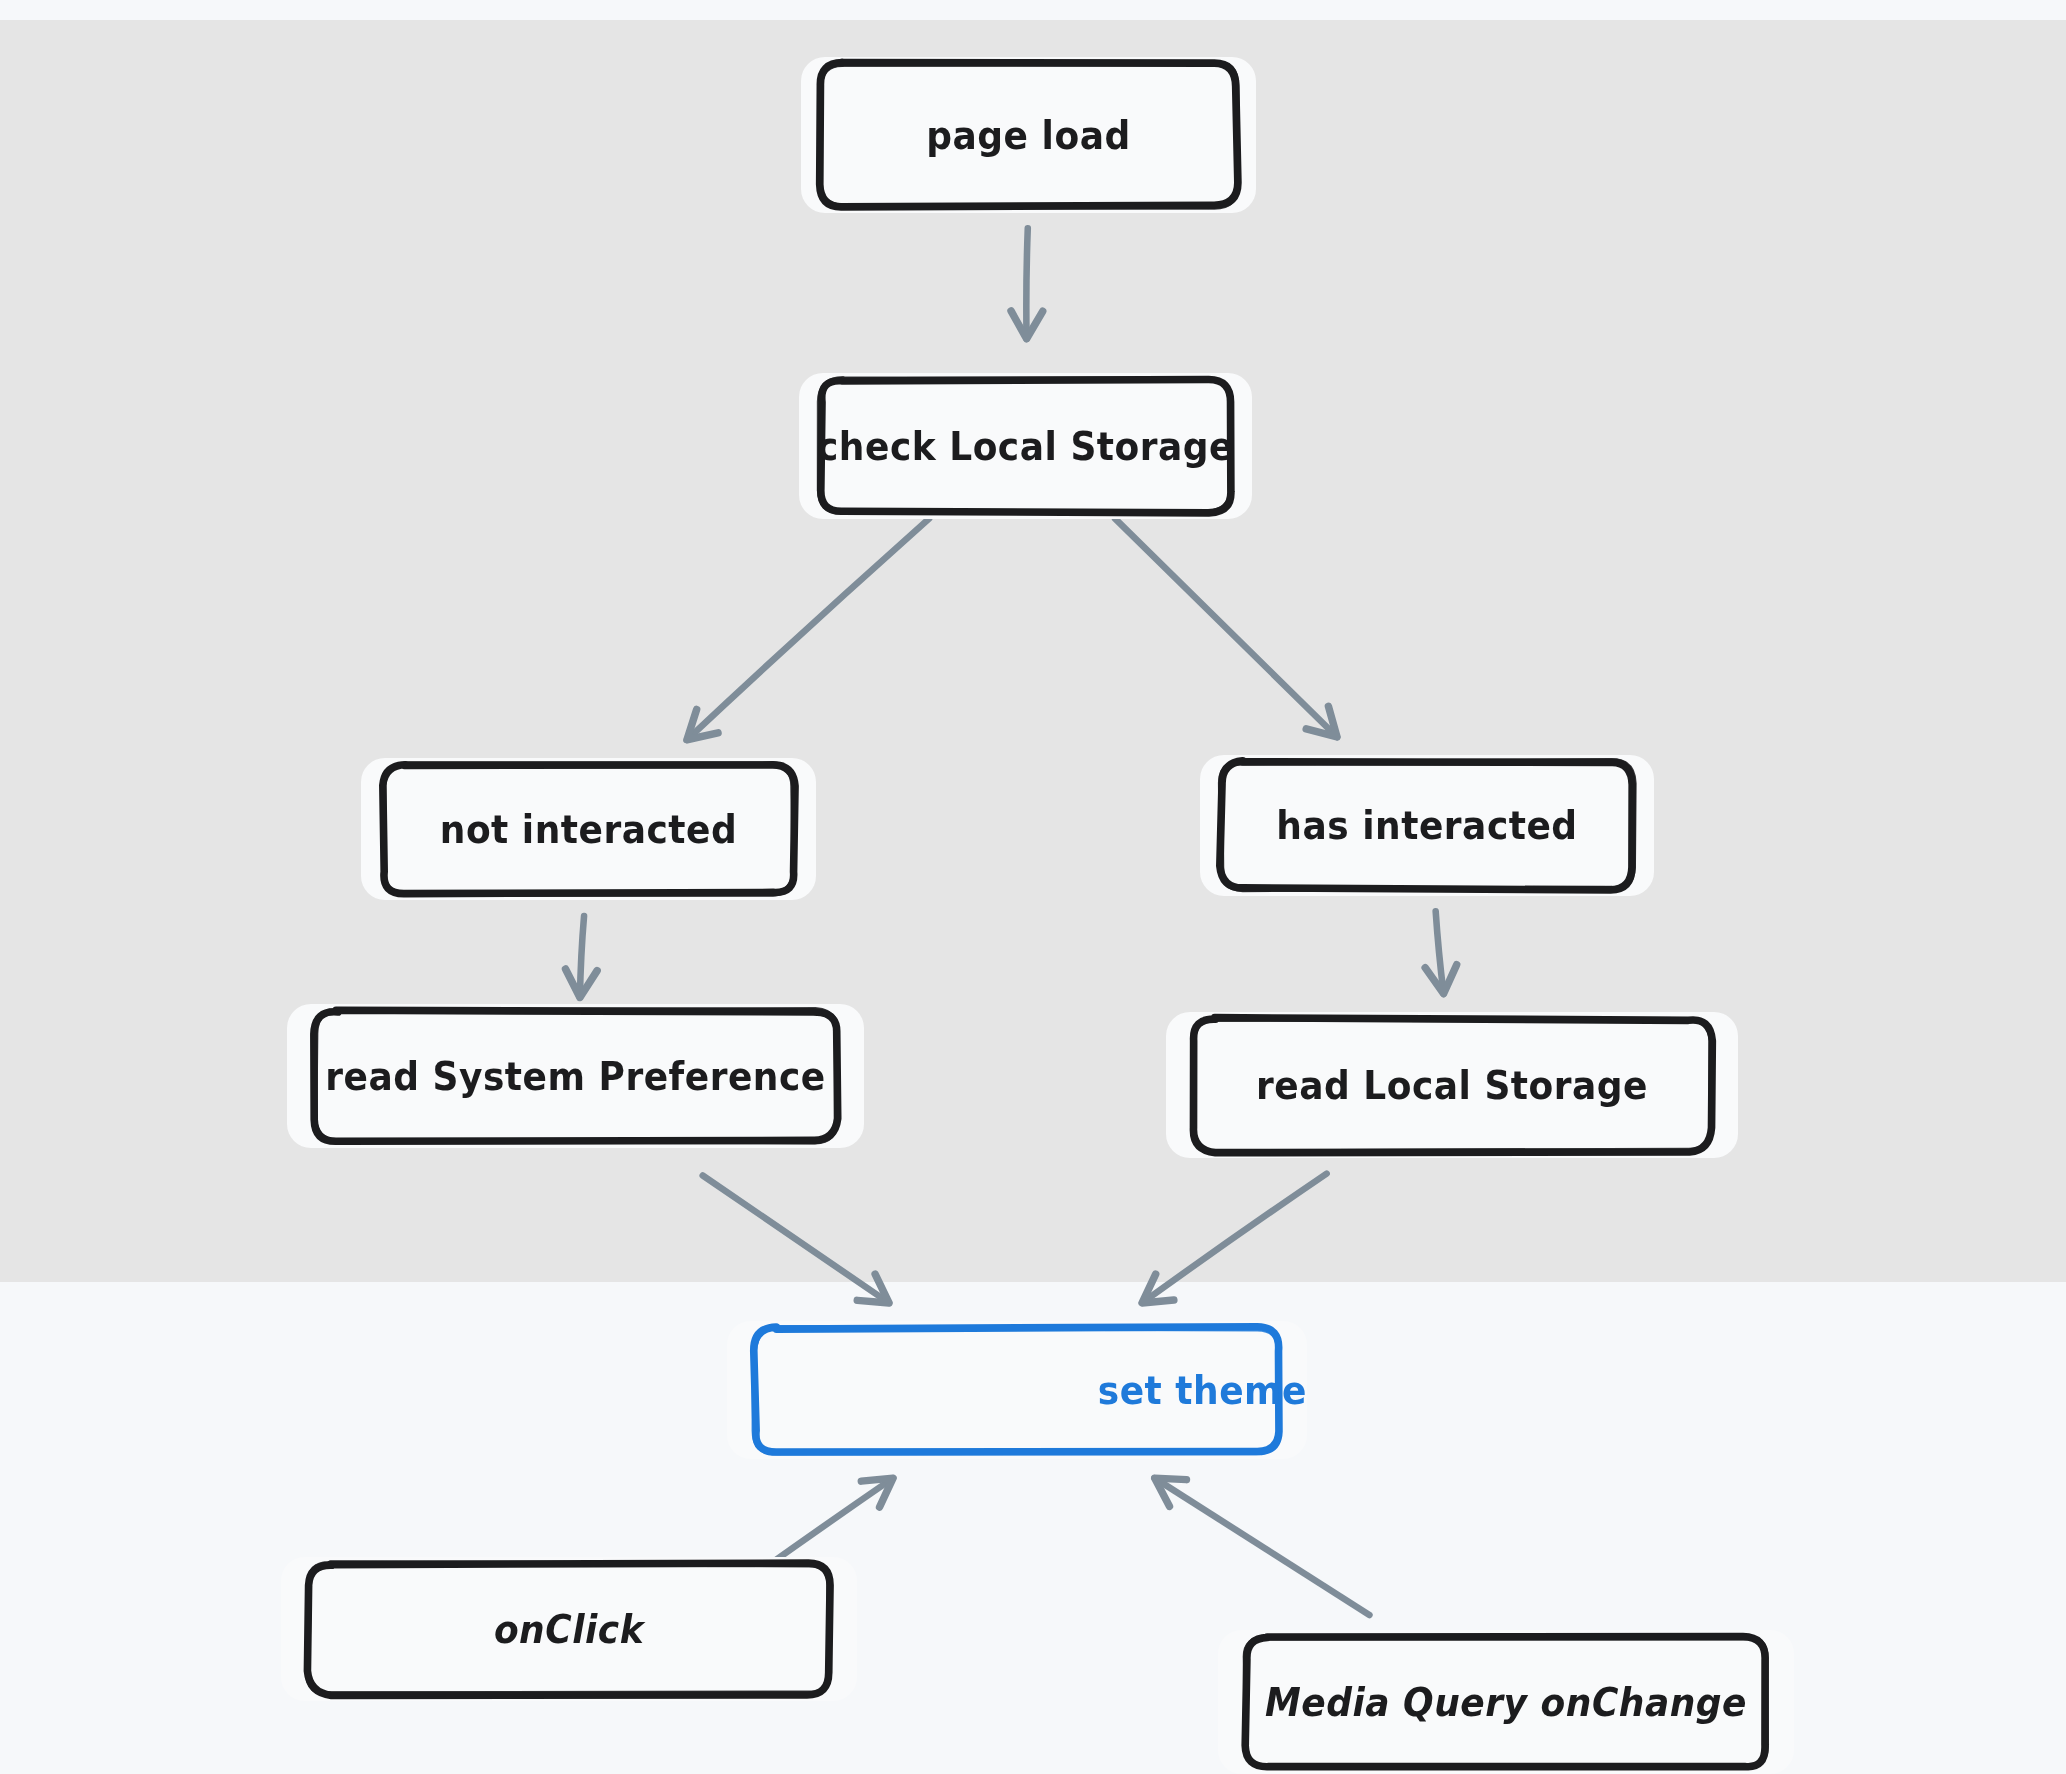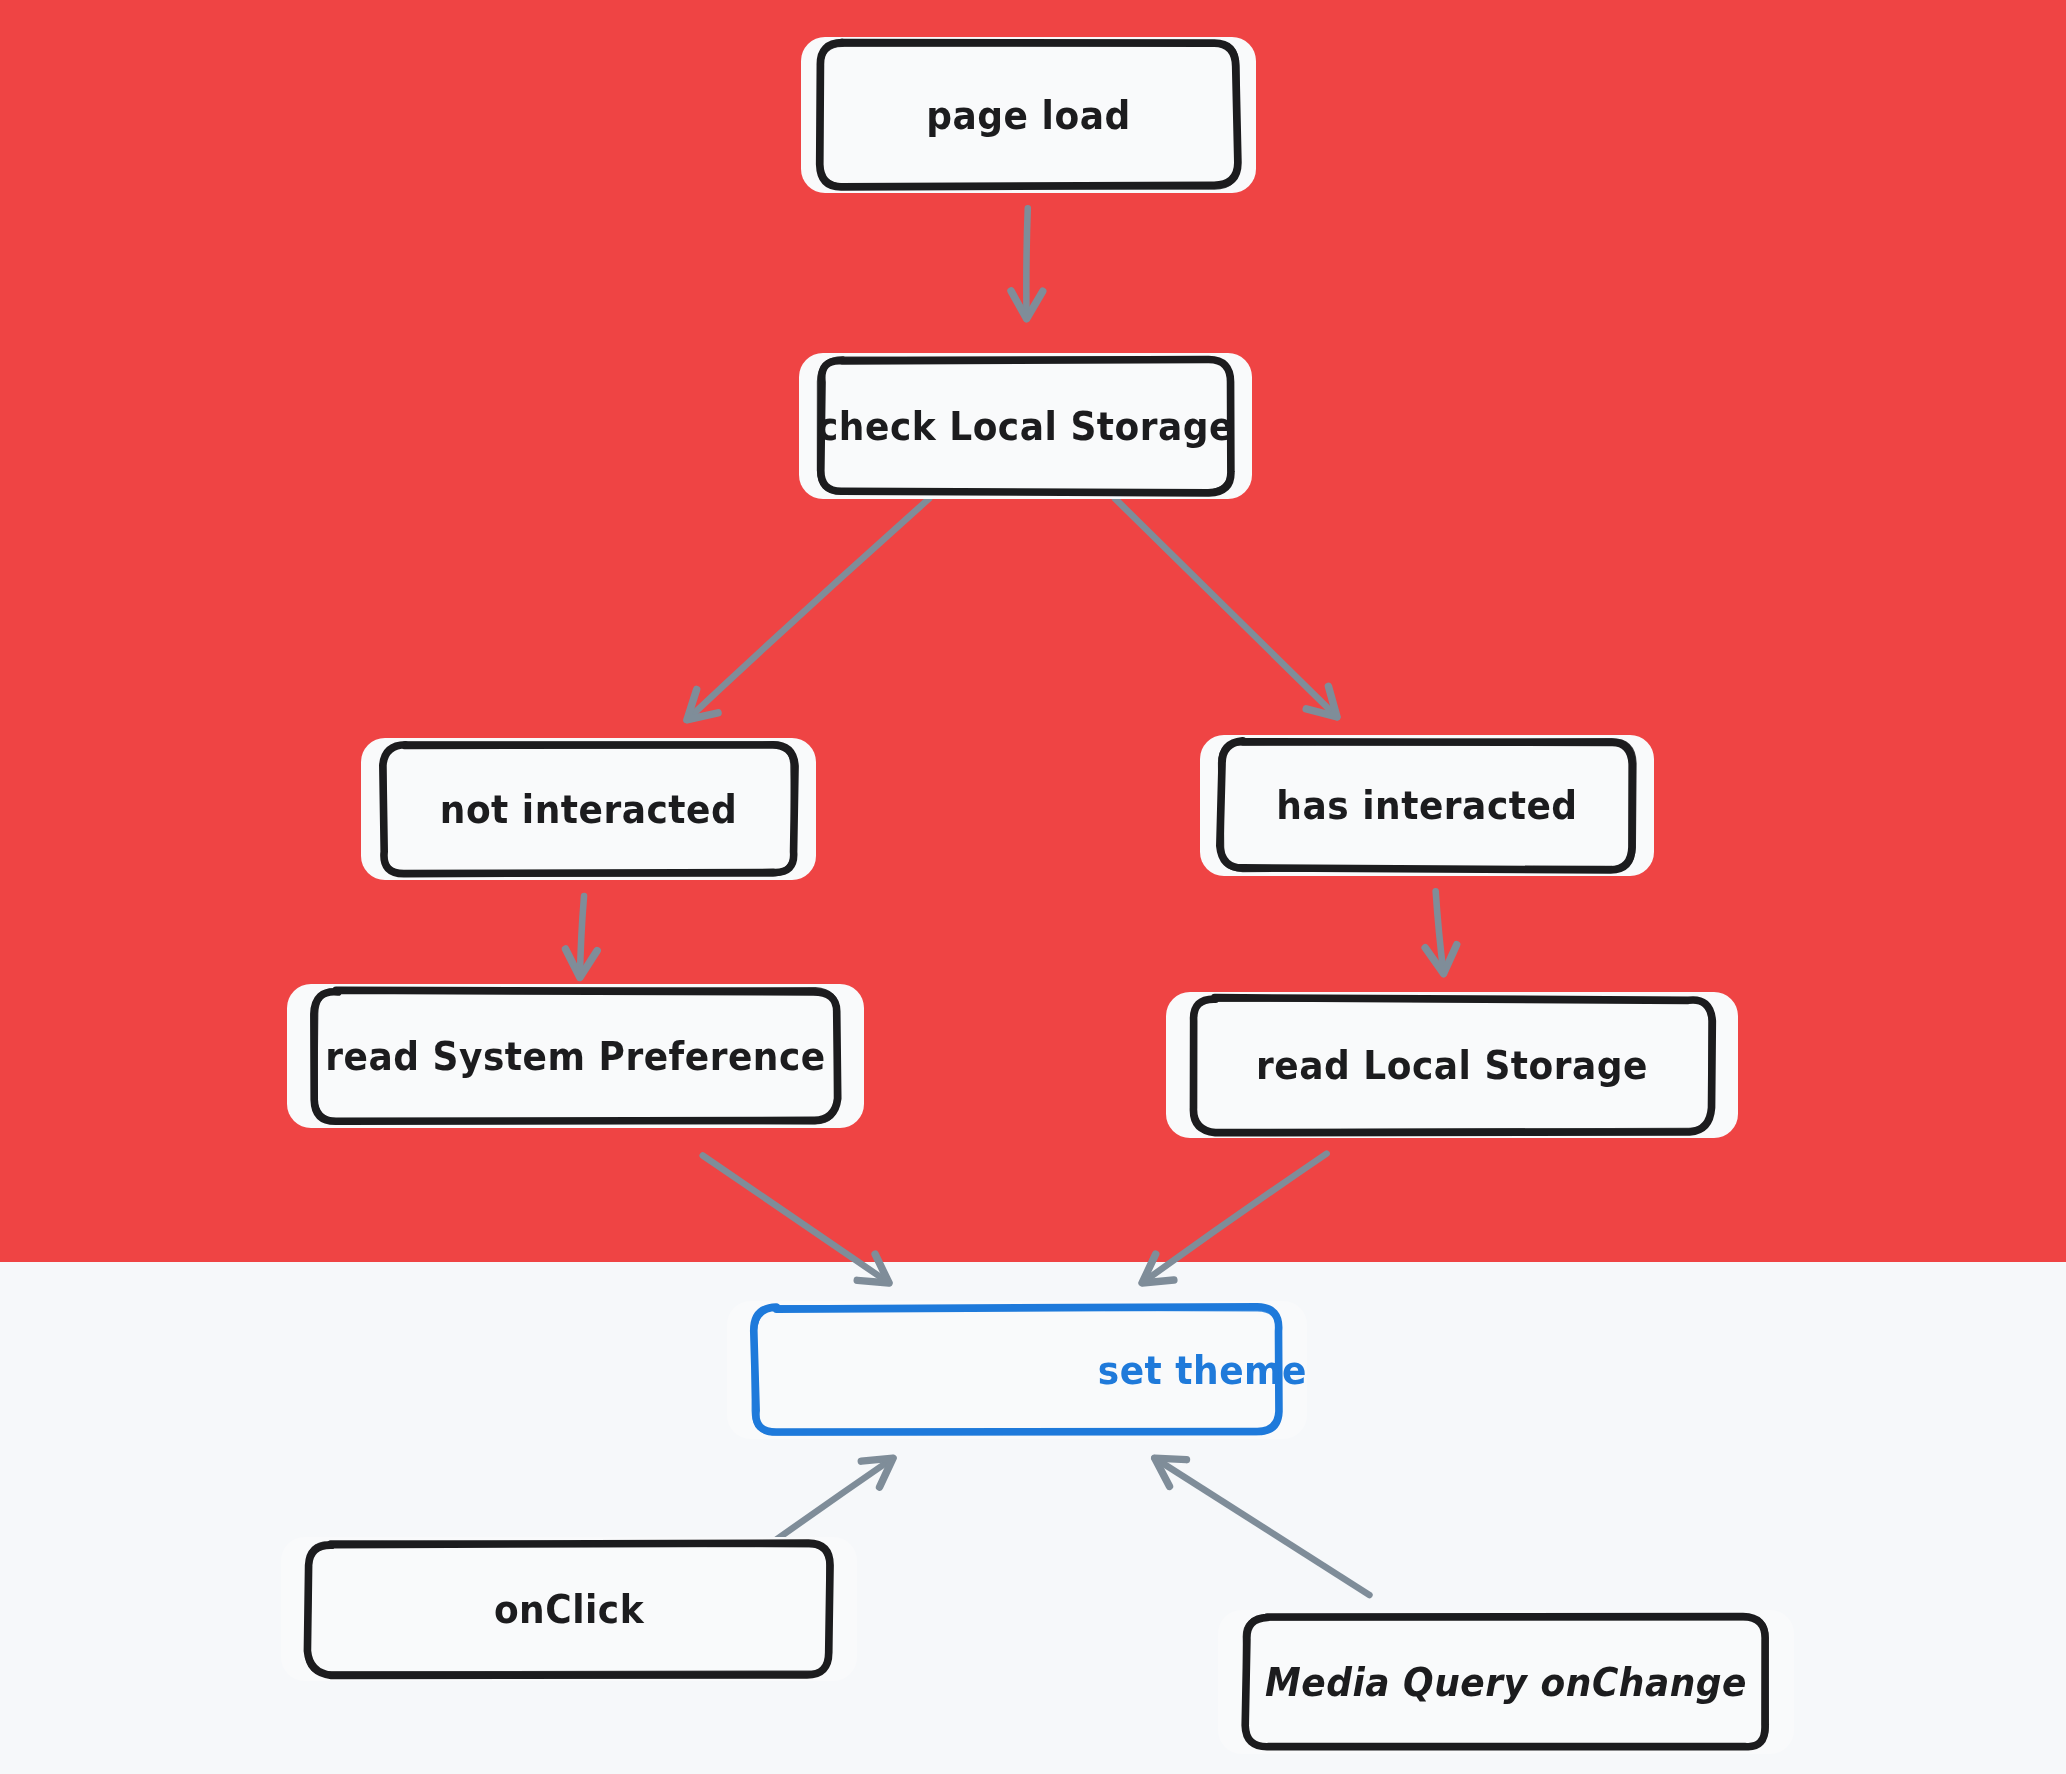--- a/index.html
+++ b/index.html
@@ -10,21 +10,22 @@
     width: 2067px;
     height: 1775px;
     background: #f6f8fa;
     font-family: "DejaVu Sans", sans-serif;
     overflow: hidden;
   }
   #canvas {
     position: relative;
     width: 2067px;
     height: 1262px;
-    background: #ef4444;
+    background: #e5e5e5;
+    margin-top: 20px;
   }
   #edges {
     position: absolute;
     left: 0;
     top: 0;
     width: 2067px;
     height: 1775px;
     pointer-events: none;
   }
   .node {
@@ -149,21 +150,21 @@
       <span class="node-label">read Local Storage</span>
     </div>
     <div class="node accent" style="left: 727px; top: 1301px; width: 580px; height: 138px; justify-content: flex-end;">
       <svg class="node-frame" viewBox="-8 -8 635 163">
         <rect x="2" y="2" width="615" height="143" rx="24" fill="#f9fafb"></rect>
         <path d="M 25.444683114998043 1.6118368190713228 L 593.3311093956232 -1.2834055789746344 Q 620.7785019489005 -0.99366165837273 618.377941833809 27.48076565815136 L 618.9069790920242 122.22299639480188 Q 617.9239023096859 147.14187470069155 591.4360133061185 146.09821167821065 L 26.44351827763021 146.71091712741182 Q -1.6186501504853368 147.40810809703544 1.3800626143813133 121.37304775780066 L -1.4311021400615573 27.16015873858705 Q -1.5258086856454611 0.14737069113180043 25.04950086232275 -0.7272975261323155" fill="none" stroke="#1f7ada" stroke-width="9" stroke-linecap="round" stroke-linejoin="round" opacity="1"></path>
         <path d="M 25.947579968720675 -0.43878848985768854 L 593.0026963603683 1.1730187433306127 Q 619.237519117631 1.1230514999013395 618.9116500063799 27.040646285982803 L 618.972952253744 121.56393997124397 Q 618.1944115863182 146.95949297309852 591.8548235623166 147.20384176219812 L 26.322999580483884 147.49048166577705 Q -1.1914957389235497 147.96894500791095 -0.7969302932731808 120.81736618825235 L -0.7317225364968181 26.1587143633049 Q 1.2393568149767817 -0.3837740432005376 26.92451835460961 -0.8720167117659002" fill="none" stroke="#1f7ada" stroke-width="6.5" stroke-linecap="round" stroke-linejoin="round" opacity="0.85"></path>
       </svg>
       <span class="node-label">set theme</span>
     </div>
-    <div class="node" style="left: 281px; top: 1537px; width: 576px; height: 144px;">
+    <div class="node" style="left: 281px; top: 1537px; width: 576px; height: 144px; font-style: italic;">
       <svg class="node-frame" viewBox="-8 -8 631 170">
         <rect x="2" y="2" width="611" height="150" rx="24" fill="#f9fafb"></rect>
         <path d="M 25.487933965865523 0.9343770112842321 L 590.1445525887423 -0.7523791434243322 Q 615.5561363157816 -0.34912889152765275 615.6816746360622 25.32343619335443 L 614.079587981198 128.43424827493726 Q 614.1596846650355 154.9669128453359 588.4537274424918 154.92105836495756 L 26.72477570315823 155.32714415434748 Q 1.0733599402941765 152.5044628661126 -1.2979392391629518 126.53777699004858 L 0.09420532705262304 25.171856969594955 Q 1.272159745451063 0.9501416327431799 27.351086543593556 1.7788197655230762" fill="none" stroke="#1c1c1e" stroke-width="9" stroke-linecap="round" stroke-linejoin="round" opacity="1"></path>
         <path d="M 26.000984693178907 -0.9398096503689886 L 589.7554962887895 1.0738739657215775 Q 616.0765694380273 0.1576089844107628 614.5085530543234 25.886524419952185 L 614.8738976384047 128.68034238237888 Q 614.3178059283179 154.72660996532068 589.8663021285553 152.76431016214192 L 26.58641600734554 153.71840356821195 Q -0.8868452863302082 154.46354793962092 -1.2520257719326764 127.81575049115345 L 0.9000639237929136 25.71652812883258 Q -0.0025782226119190456 -0.9022163751535118 24.90192433022894 0.20955105517059566" fill="none" stroke="#1c1c1e" stroke-width="6.5" stroke-linecap="round" stroke-linejoin="round" opacity="0.85"></path>
       </svg>
       <span class="node-label">onClick</span>
     </div>
     <div class="node" style="left: 1218px; top: 1610px; width: 576px; height: 144px; font-style: italic;">
       <svg class="node-frame" viewBox="-8 -8 631 170">
         <rect x="2" y="2" width="611" height="150" rx="24" fill="#f9fafb"></rect>

